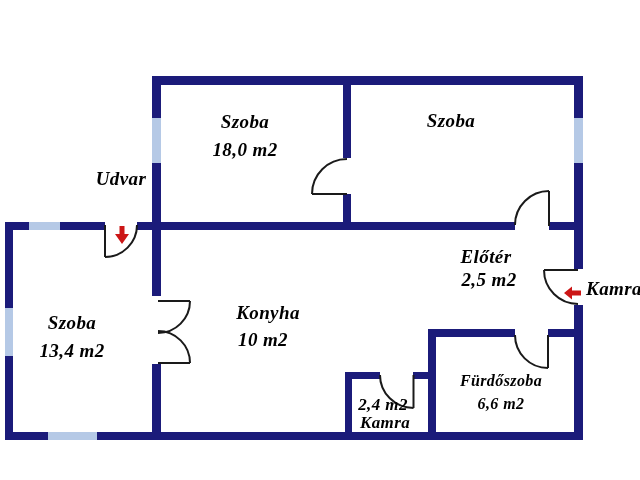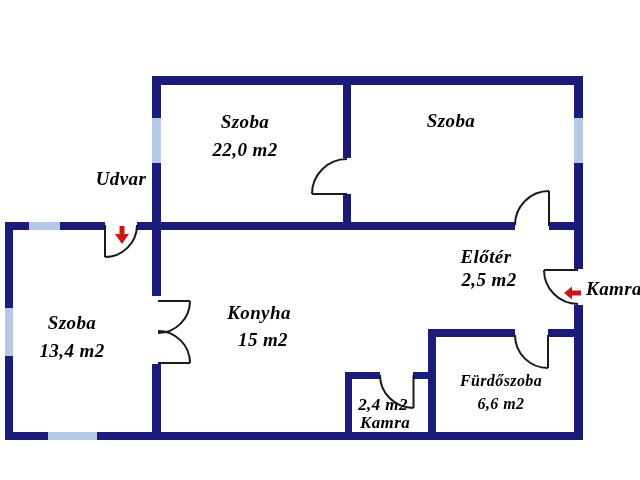--- a/index.html
+++ b/index.html
@@ -91,29 +91,29 @@
       <path class="door" d="M 380 357 A 33.5 33 0 0 0 413.5 390"></path>
     </g>
 
     <g>
       <polygon class="arrow" points="119.5,208 124.5,208 124.5,216 129,216 122,226 115,216 119.5,216"></polygon>
       <polygon class="arrow" points="564,275 572,268.5 572,272.5 581,272.5 581,277.5 572,277.5 572,281.5"></polygon>
     </g>
   </svg>
 
   <div class="lbl" style="left:245px;top:104px">Szoba</div>
-  <div class="lbl" style="left:245px;top:132px">22,0 m2</div>
+  <div class="lbl" style="left:245px;top:132px">18,0 m2</div>
 
   <div class="lbl" style="left:451px;top:103px">Szoba</div>
 
   <div class="lbl" style="left:72px;top:305px">Szoba</div>
   <div class="lbl" style="left:72px;top:333px">13,4 m2</div>
 
-  <div class="lbl" style="left:259px;top:295px">Konyha</div>
-  <div class="lbl" style="left:263px;top:322px">15 m2</div>
+  <div class="lbl" style="left:268px;top:295px">Konyha</div>
+  <div class="lbl" style="left:263px;top:322px">10 m2</div>
 
   <div class="lbl" style="left:486px;top:239px">Előtér</div>
   <div class="lbl" style="left:489px;top:262px">2,5 m2</div>
 
   <div class="lbl lbl-sm" style="left:501px;top:363px">Fürdőszoba</div>
   <div class="lbl lbl-sm" style="left:501px;top:386px">6,6 m2</div>
 
   <div class="lbl lbl-md" style="left:383px;top:387px">2,4 m2</div>
   <div class="lbl lbl-md" style="left:385px;top:405px">Kamra</div>
 

